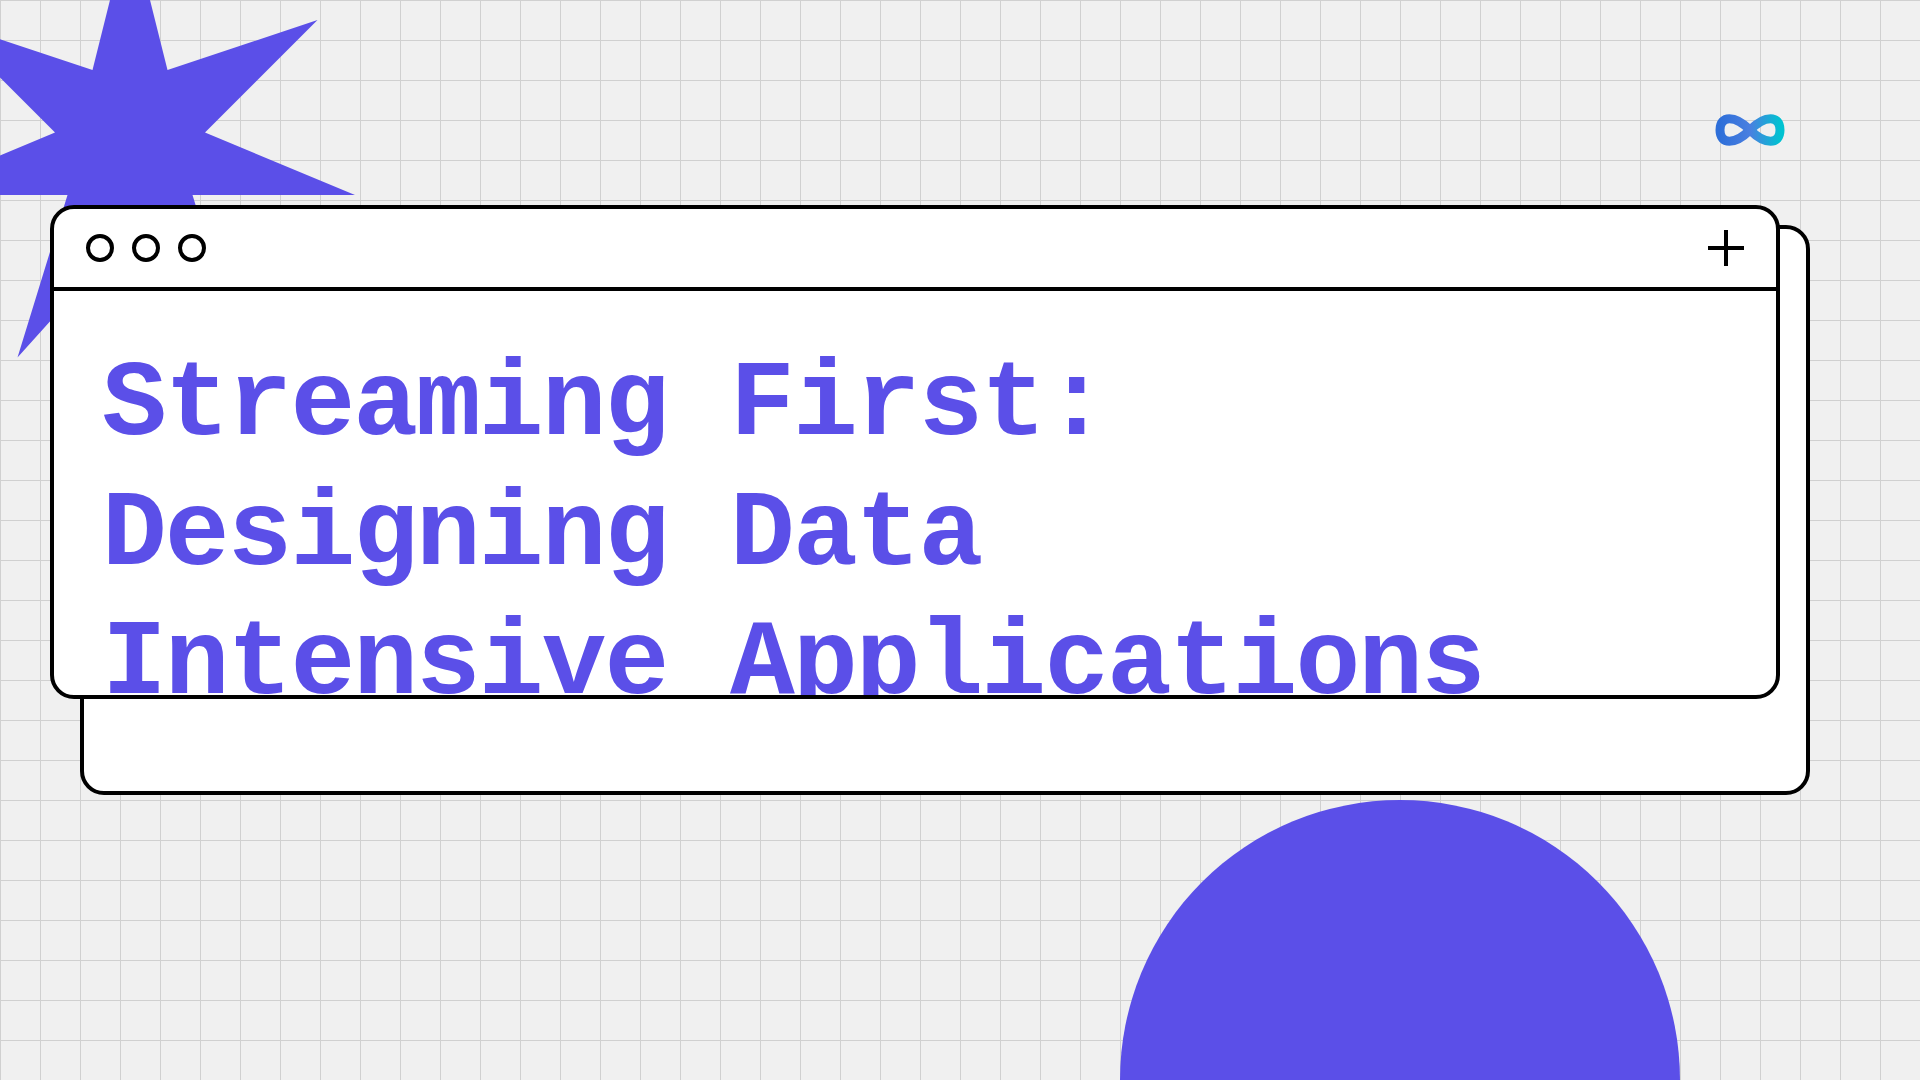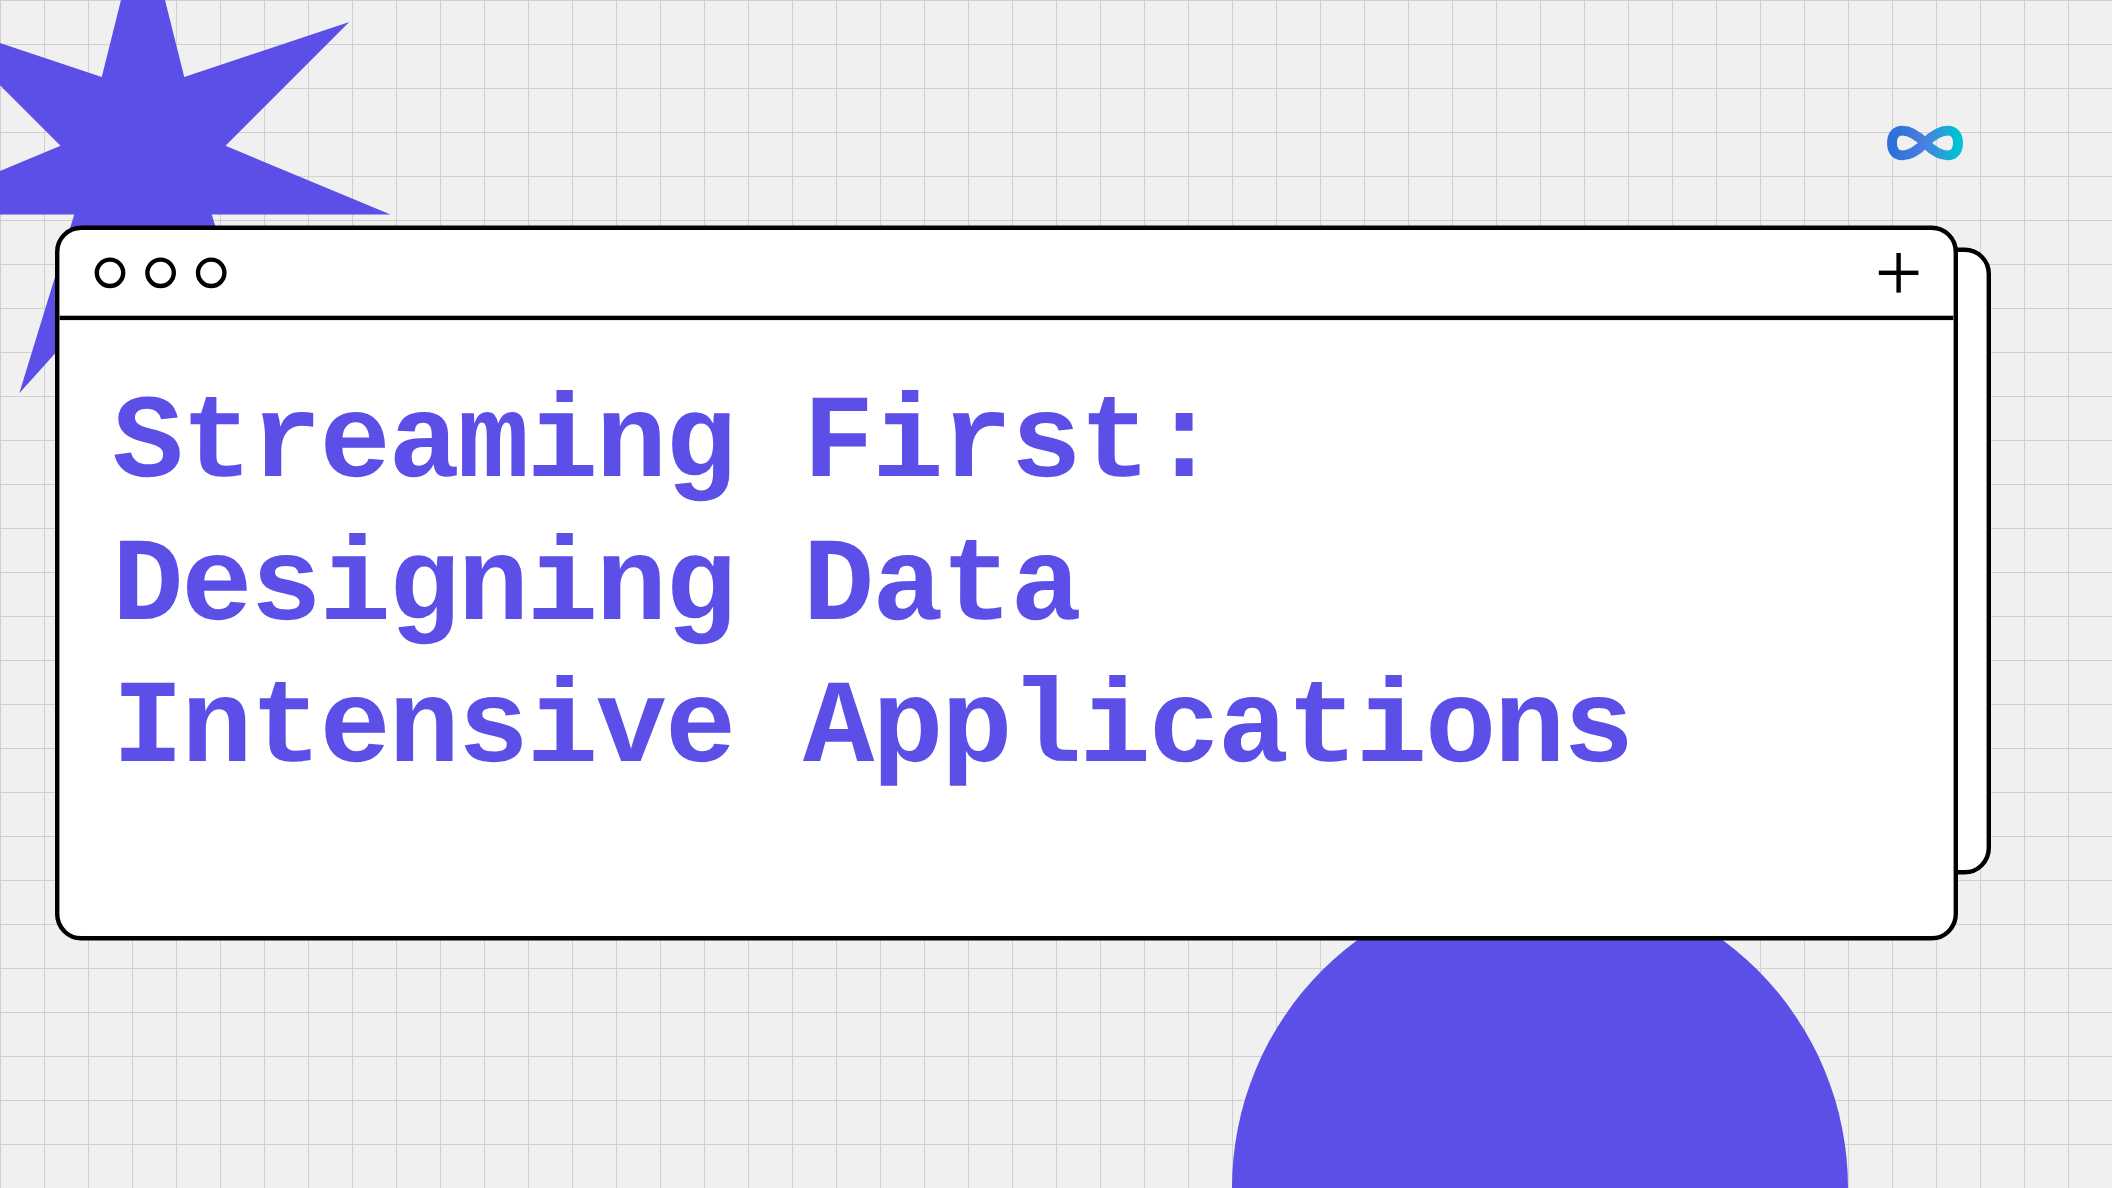--- a/index.html
+++ b/index.html
@@ -54,21 +54,21 @@
       height: 570px;
       background: #ffffff;
       border: 4px solid #000000;
       border-radius: 24px;
     }
     .window-front {
       position: absolute;
       top: 205px;
       left: 50px;
       width: 1730px;
-      height: 650px;
+      height: 494px;
       background: #ffffff;
       border: 4px solid #000000;
       border-radius: 24px;
       overflow: hidden;
     }
     .title-bar {
       height: 82px;
       border-bottom: 4px solid #000000;
       display: flex;
       align-items: center;

